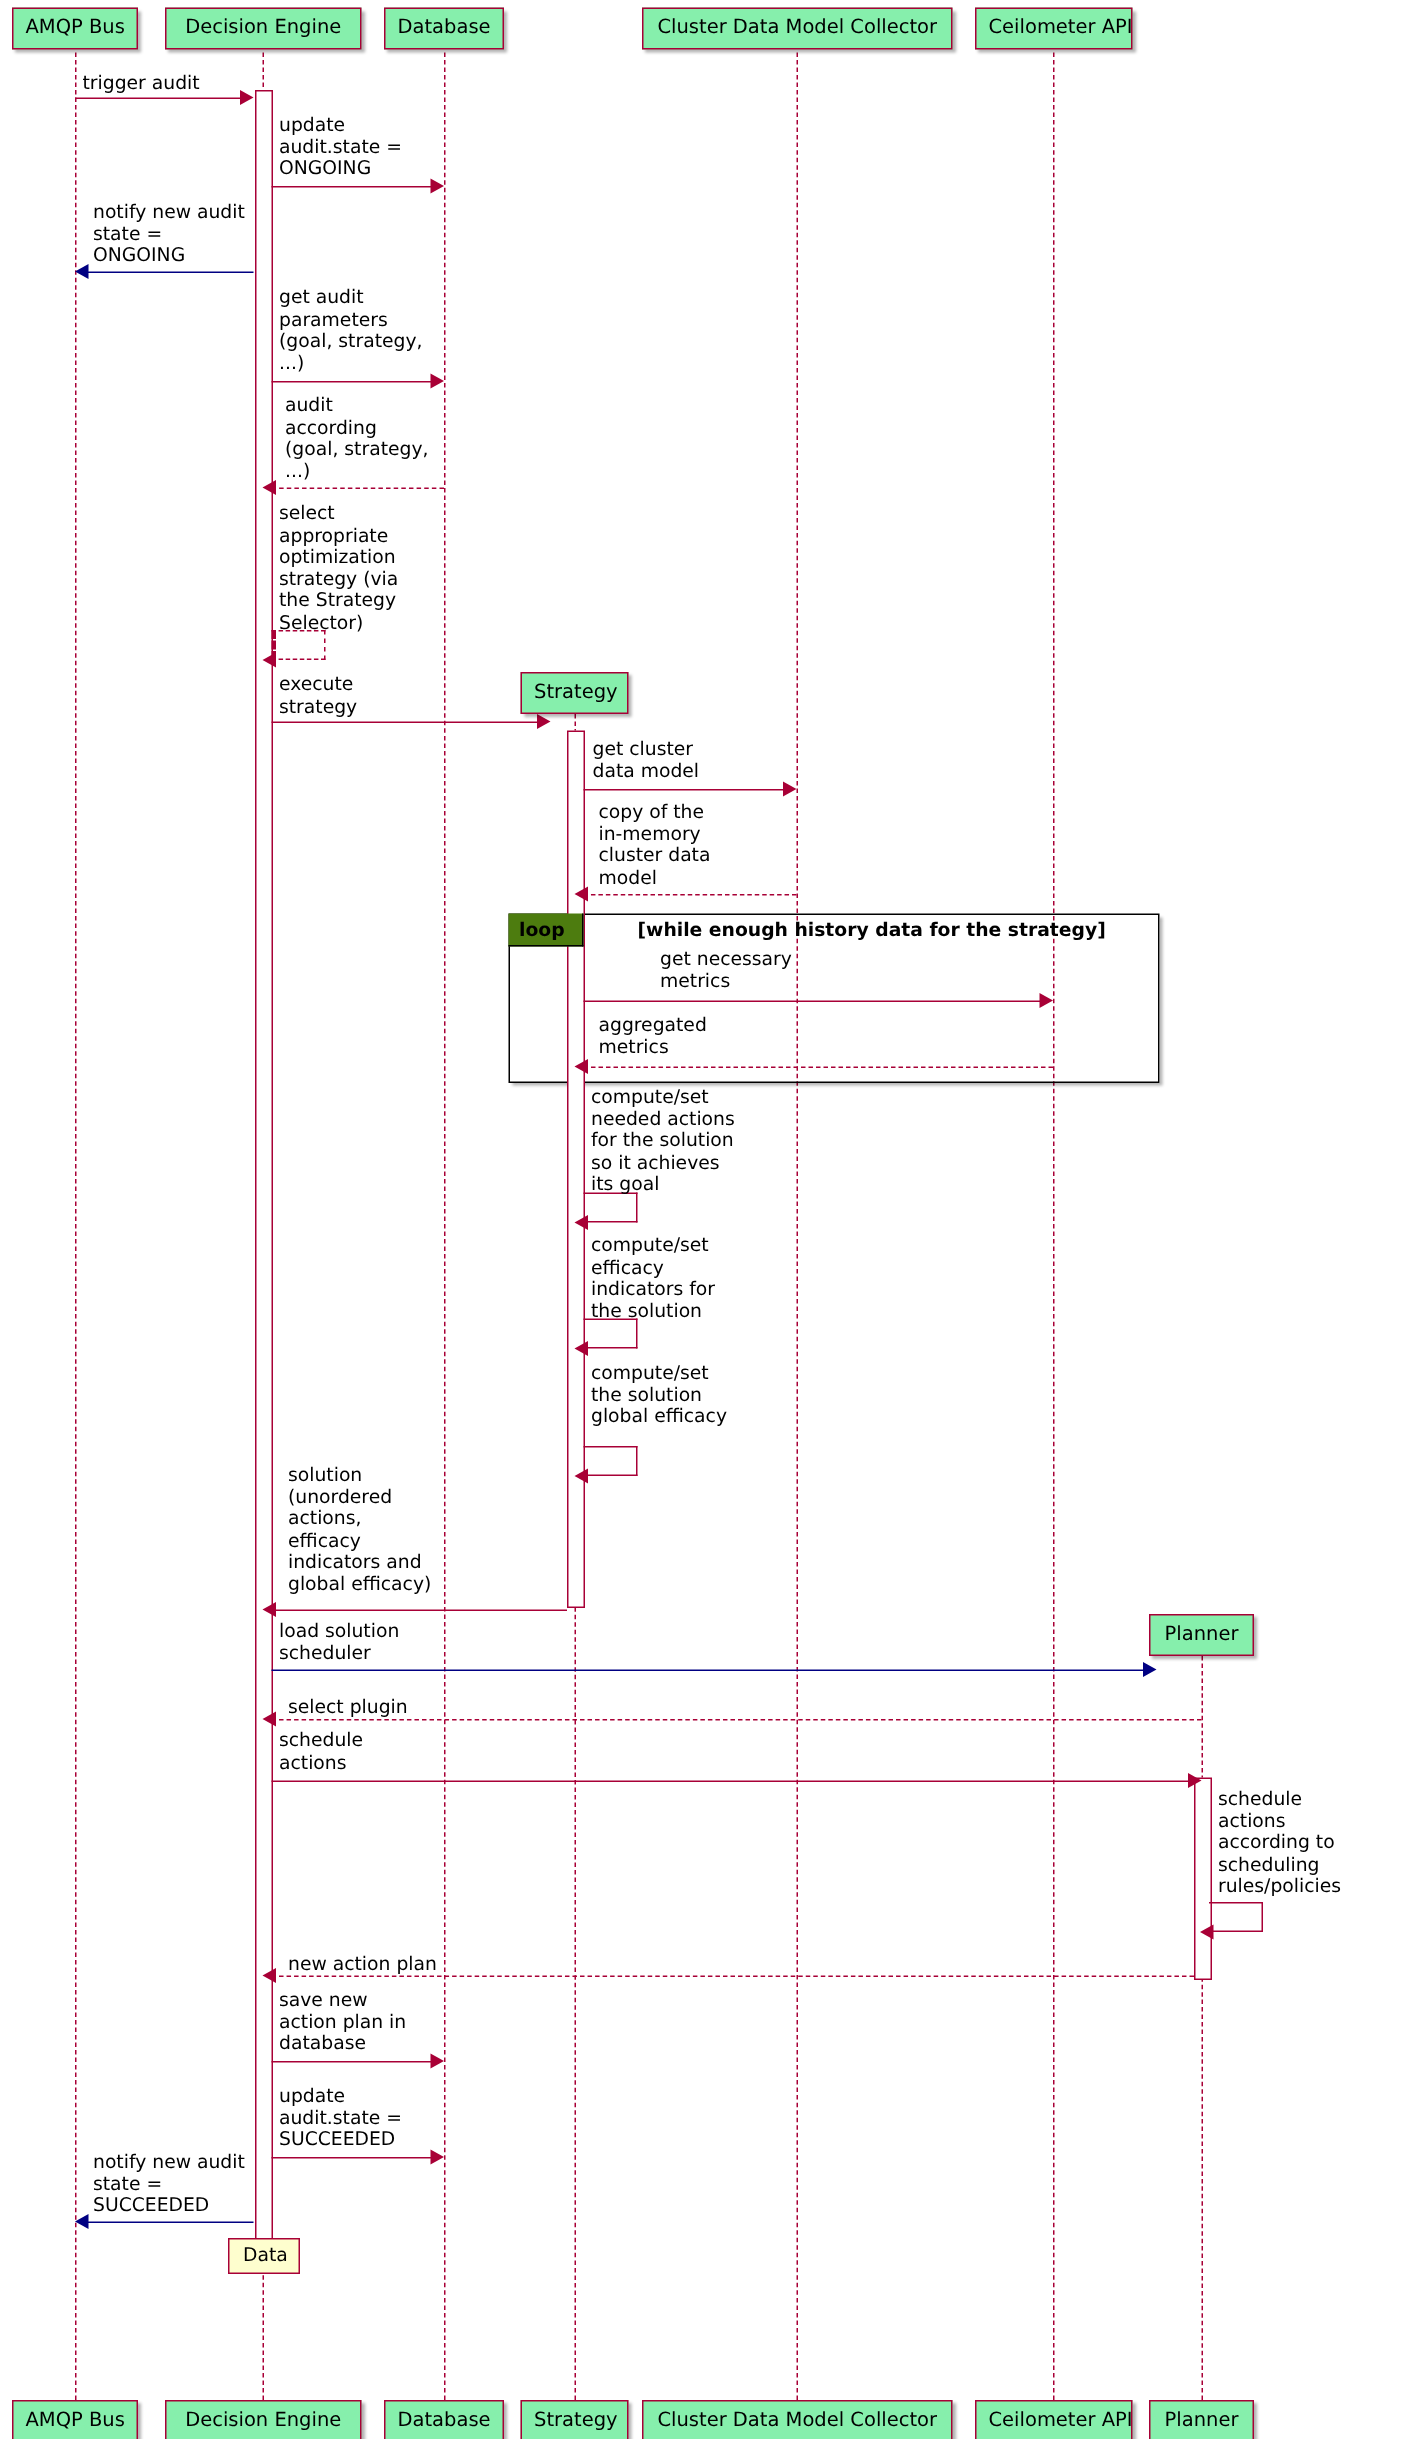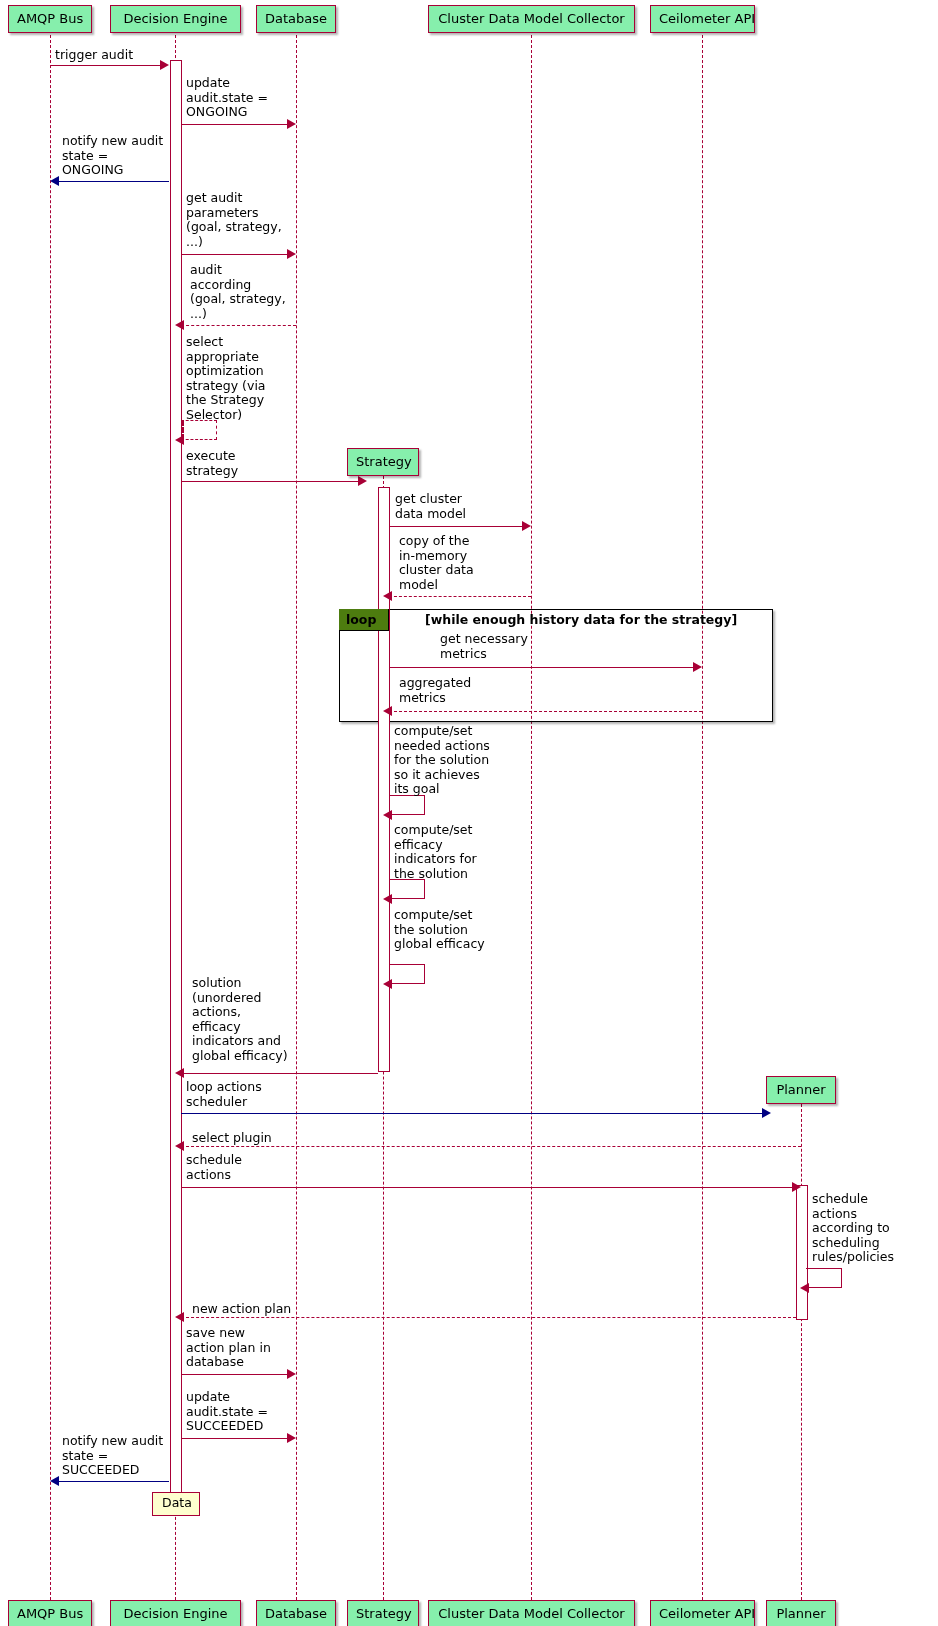--- a/index.html
+++ b/index.html
@@ -269,21 +269,21 @@
   <div class="head head-left" style="left:175px; top:1068px;"></div>
   <div class="msg" style="left:192px; top:976px; width:125px;">solution
 (unordered
 actions,
 efficacy
 indicators and
 global efficacy)</div>
 
   <div class="arrow-line solid navy" style="left:181px; top:1113px; width:585px;"></div>
   <div class="head head-right" style="left:762px; top:1108px; border-left-color:#000082;"></div>
-  <div class="msg" style="left:186px; top:1080px; width:130px;">loop actions
+  <div class="msg" style="left:186px; top:1080px; width:130px;">load solution
 scheduler</div>
 
   <div class="arrow-line dotted" style="left:181px; top:1146px; width:620px;"></div>
   <div class="head head-left" style="left:175px; top:1141px;"></div>
   <div class="msg" style="left:192px; top:1131px; width:140px;">select plugin</div>
 
   <div class="arrow-line solid" style="left:181px; top:1187px; width:615px;"></div>
   <div class="head head-right" style="left:792px; top:1182px;"></div>
   <div class="msg" style="left:186px; top:1153px; width:120px;">schedule
 actions</div>

